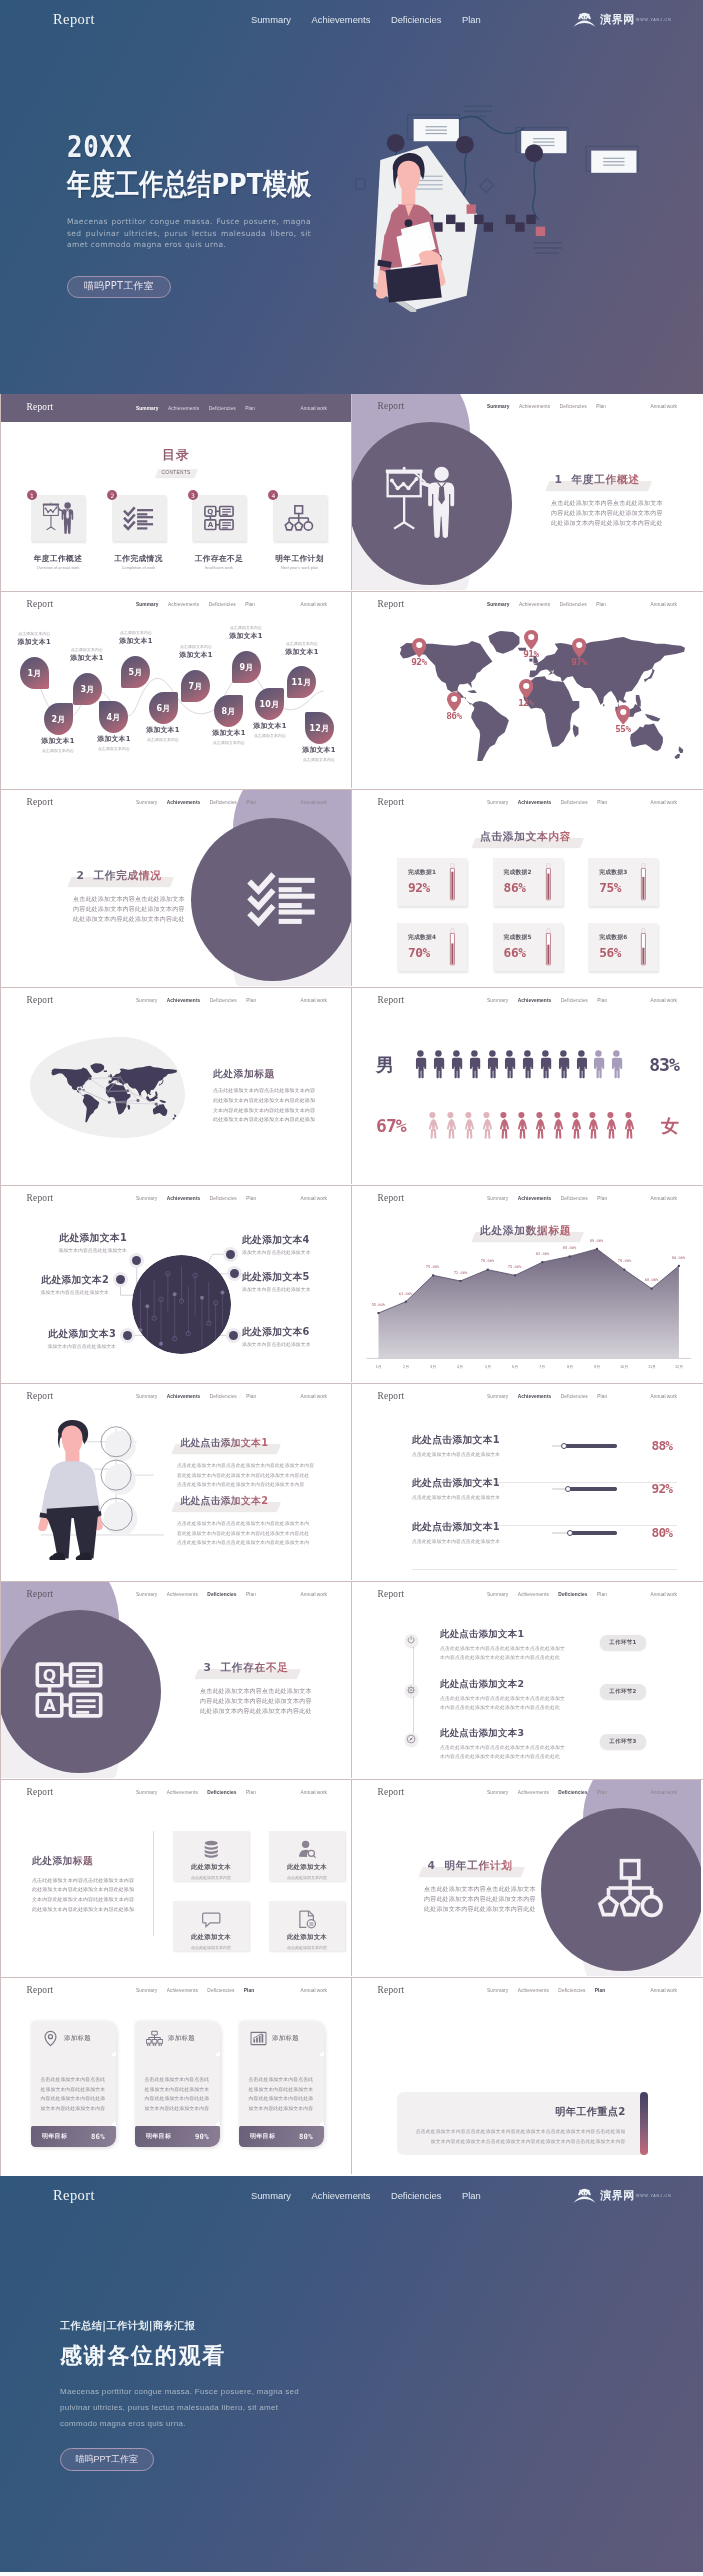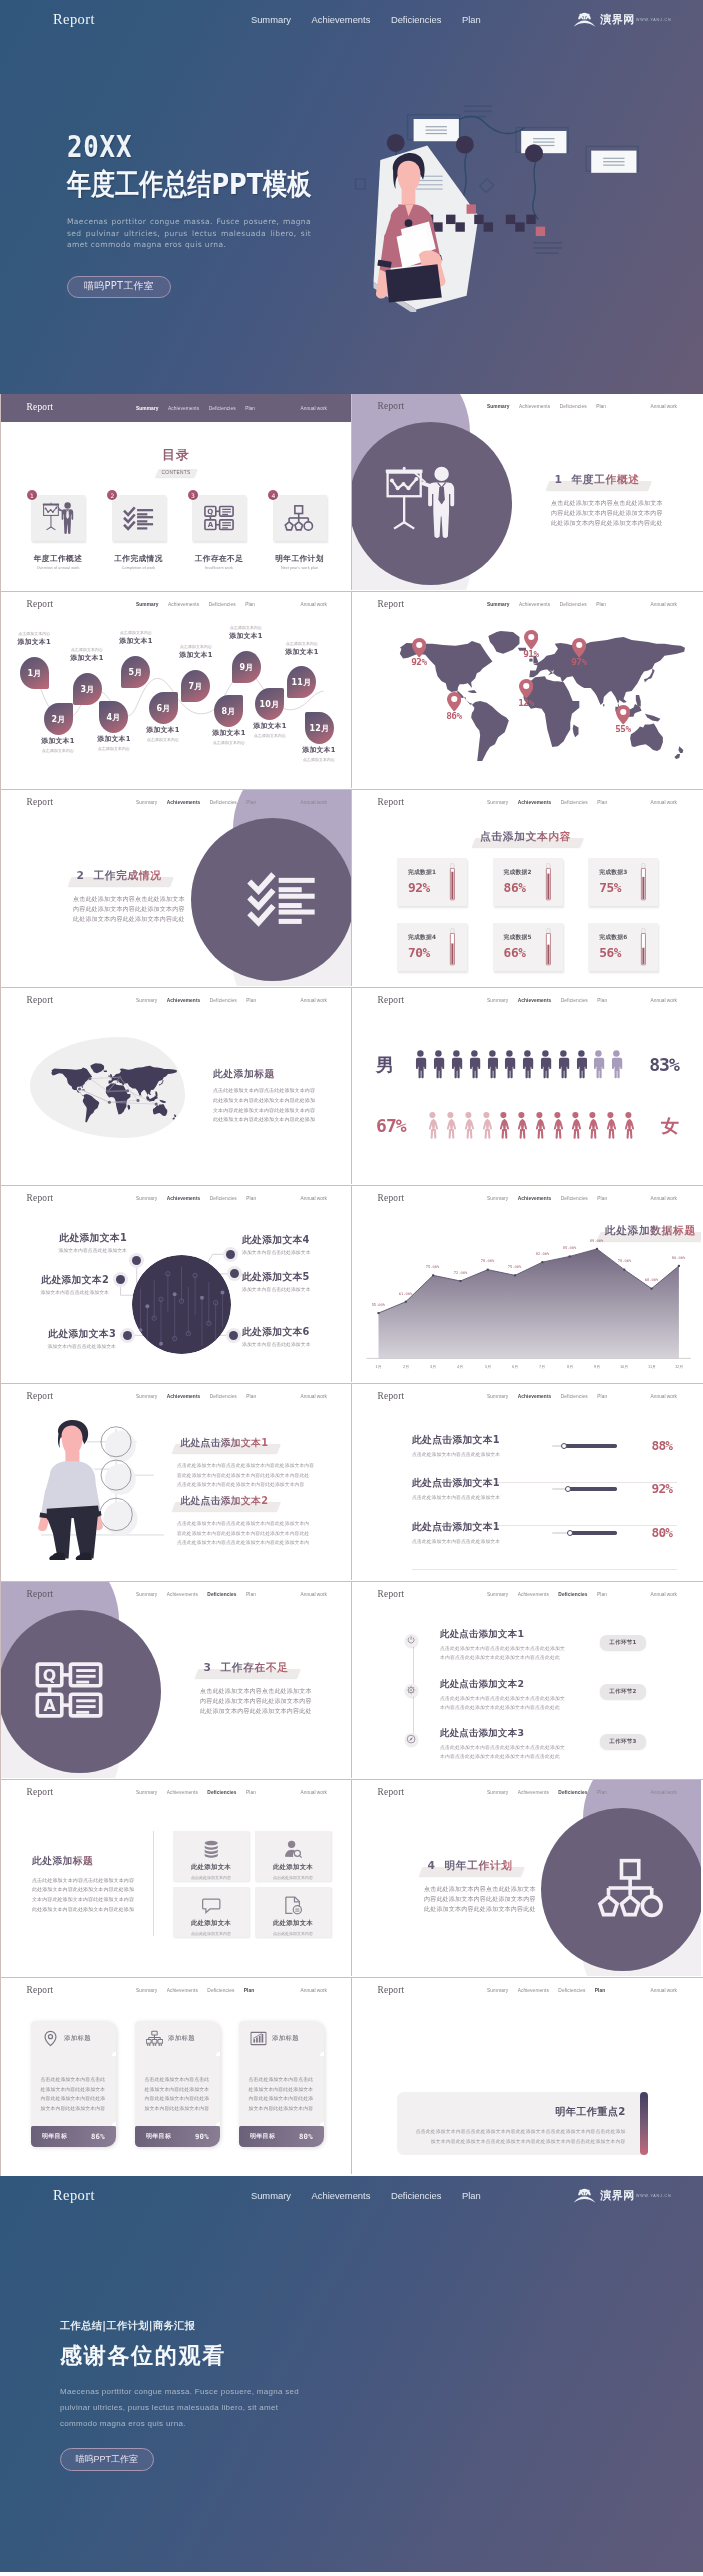--- a/index.html
+++ b/index.html
@@ -144,21 +144,21 @@
 
 .c6-lines{position:absolute;left:0;top:0}
 .c6-circle{position:absolute;left:131px;top:69px}
 .c6-dot{position:absolute;width:9.4px;height:9.4px;border-radius:50%;background:#4d4564;box-shadow:0 0 0 3px #eceaee}
 .c6-lab{position:absolute;width:96px}
 .c6-lab.right{text-align:right}
 .c6-lab .t{font-size:9.8px;font-weight:700;color:#574f65;font-family:"DejaVu Sans",sans-serif;letter-spacing:0.3px;line-height:1.2}
 .c6-lab .s{font-size:4.8px;color:#9a929c;margin-top:3.4px;letter-spacing:0.1px}
 
 .ac{position:absolute;left:0;top:0}
-.ac-title-wrap{position:absolute;left:0;right:0;top:36px;text-align:right}
+.ac-title-wrap{position:absolute;left:0;right:0;top:36px;text-align:center}
 .ac-lab{position:absolute;width:27px;text-align:center;font-size:3.7px;color:#a4606f;font-family:"DejaVu Sans Mono",monospace}
 .ac-x{position:absolute;width:24px;text-align:center;font-size:3.9px;color:#8d848c}
 
 .p2-illo{position:absolute;left:33px;top:33px}
 .p2-blk{position:absolute;left:176px;width:155px}
 .p2-blk .p2t{font-size:9.8px;letter-spacing:0.3px}
 .p2-body{margin-top:9.4px}
 .p2-body .body-p{font-size:4.8px;line-height:9.6px;color:#9a929c;letter-spacing:0.1px}
 
 .sl-row{position:absolute;left:60px;right:25.6px;height:44px}
@@ -184,21 +184,21 @@
   display:flex;align-items:center;justify-content:center;font-size:5.5px;color:#5d5660;font-weight:700;
   font-family:"DejaVu Sans",sans-serif;letter-spacing:0.3px;box-shadow:0 1px 1.7px rgba(0,0,0,.12)}
 
 .fc-left{position:absolute;left:31px;top:75px;width:108px}
 .fc-title{font-size:9.8px;font-weight:700;letter-spacing:0.4px;font-family:"DejaVu Sans",sans-serif;
   background:linear-gradient(95deg,#5f586e 0%,#6a5b72 34%,#a55f6e 70%,#c4656f 100%);
   -webkit-background-clip:text;background-clip:text;color:transparent}
 .fc-body{margin-top:7.7px}
 .fc-body .body-p{font-size:5px;line-height:9.7px;color:#8e8590;letter-spacing:0.1px}
 .fc-div{position:absolute;left:152px;top:51px;width:0.9px;height:105px;background:#e0dadc}
-.fc-grid{position:absolute;left:172px;top:51px;display:grid;grid-template-columns:76px 76px;gap:6px}
+.fc-grid{position:absolute;left:172px;top:51px;display:grid;grid-template-columns:76px 76px;gap:20px}
 .fc-card{height:50px;background:#f2f0f1;position:relative;text-align:center;box-shadow:1.1px 1.4px 1.7px rgba(0,0,0,.1)}
 .fc-card .ic{display:flex;justify-content:center;padding-top:7.7px}
 .fc-card .t{margin-top:4.3px;font-size:6.4px;font-weight:700;color:#5d5660;font-family:"DejaVu Sans",sans-serif;letter-spacing:0.3px}
 .fc-card .s{margin-top:2.6px;font-size:4px;color:#9a929c}
 
 .g3-grid{position:absolute;left:30px;top:43px;display:flex;gap:19px}
 .g3-card{width:85px;height:126px;position:relative;filter:drop-shadow(1.3px 1.7px 2.1px rgba(0,0,0,.13))}
 .g3-card .hd,.g3-card .bd{overflow:hidden}
 .g3-card .hd{height:35px;background:#f2f0f1;border-radius:4.3px 10.2px 0 0;display:flex;align-items:center;gap:5.1px;padding-left:11px;position:relative}
 .g3-card .hd:after{content:"";position:absolute;right:-3.4px;bottom:-3.4px;width:7.7px;height:7.7px;border-radius:50%;background:#fff;z-index:3}

